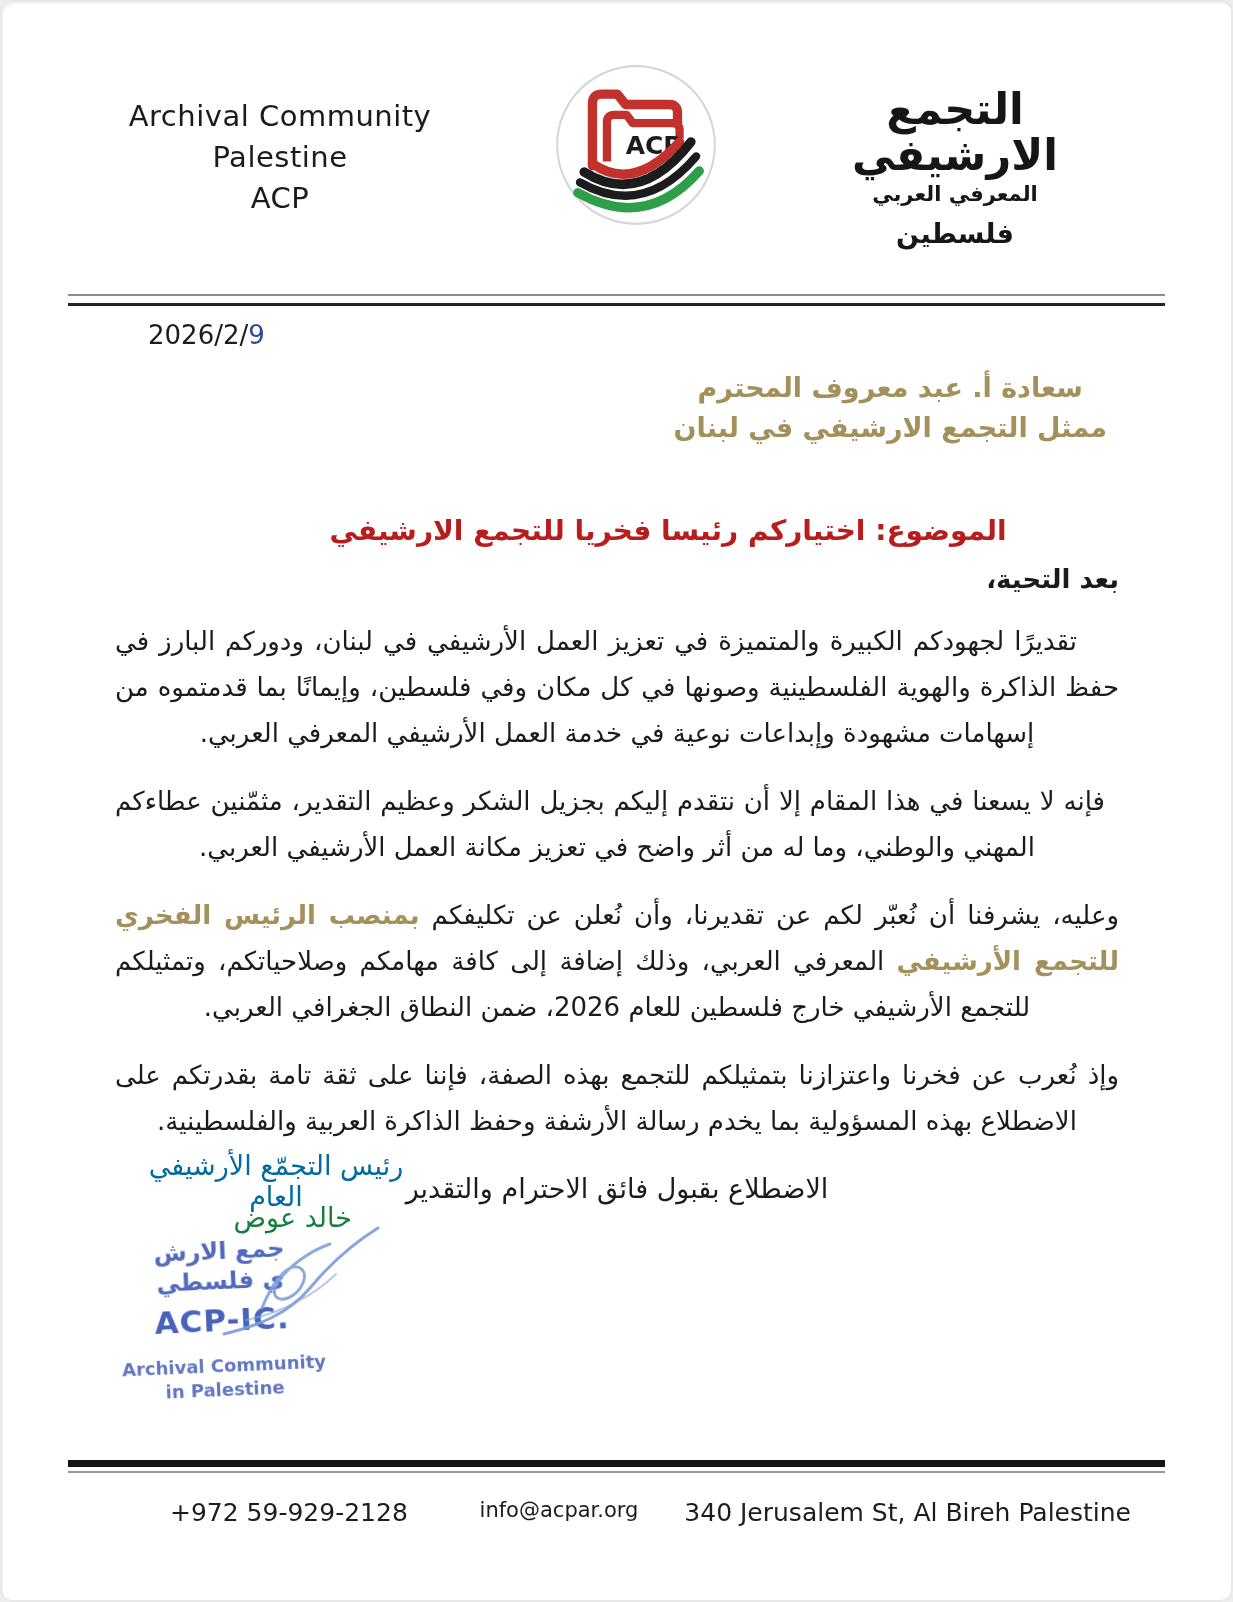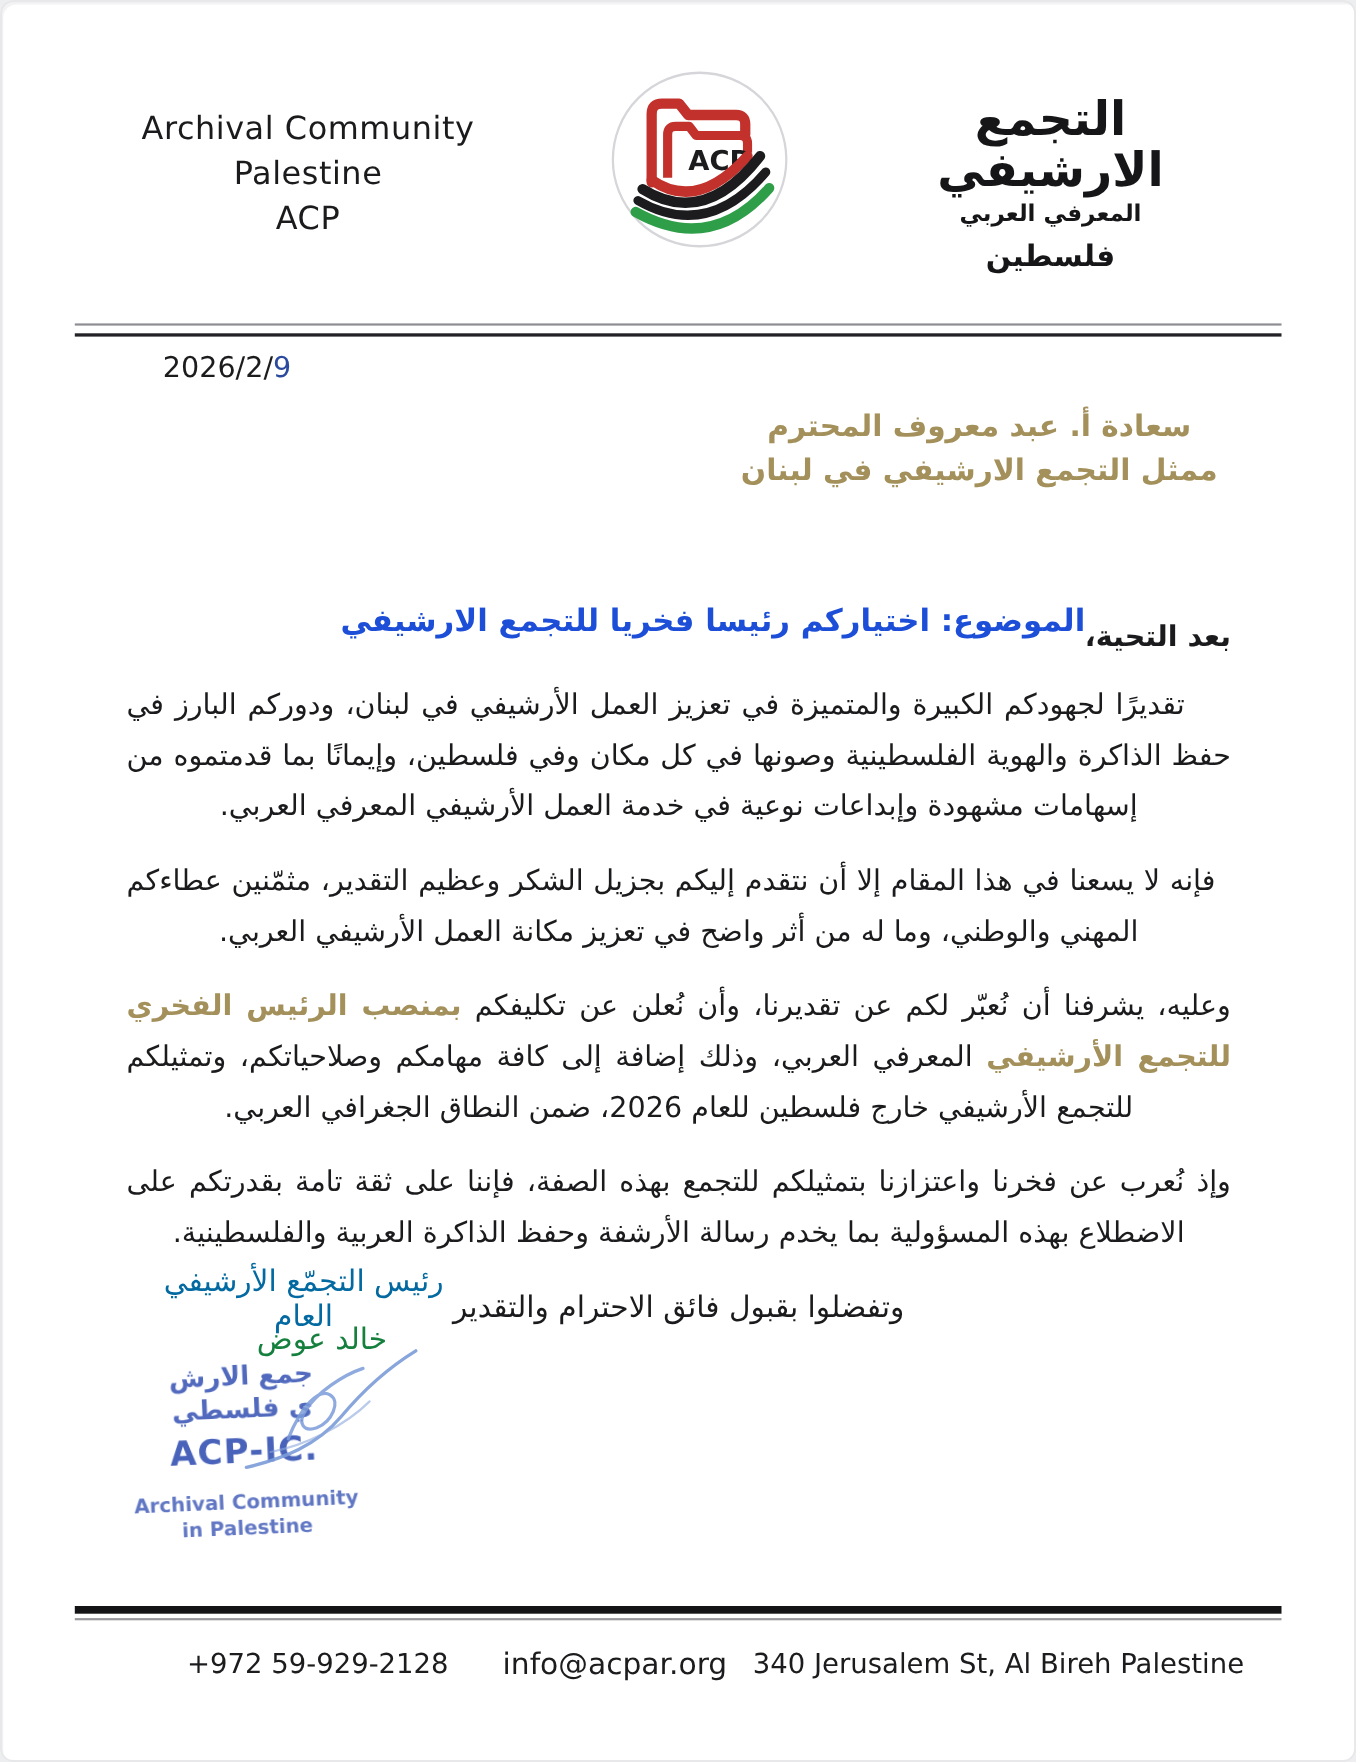--- a/index.html
+++ b/index.html
@@ -36,23 +36,23 @@
   
   .date{position:absolute;left:148px;top:320px;font-size:26px;direction:ltr;}
   .date .day{color:#2b4a9e;}
   .addressee{
     position:absolute;right:126px;top:368px;
     direction:rtl;text-align:center;
     color:#a3905a;font-weight:700;
     font-size:27px;line-height:40px;
   }
   .subject{
-    position:absolute;left:308px;top:514px;width:680px;
+    position:absolute;left:328px;top:514px;width:680px;
     direction:rtl;text-align:center;
-    color:#1d4ed8;font-weight:700;font-size:28px;margin-top:34px;
+    color:#b91c1c;font-weight:700;font-size:28px;
   }
   
   .body-flow{
     position:absolute;left:115px;top:556px;width:1004px;
     direction:rtl;font-size:26px;line-height:46px;color:#1b1b1d;
   }
   .greeting{font-weight:600;margin:0 0 16px 0;text-align:right;}
   .body-flow p.para{
     margin:0 0 22px 0;
     text-align:justify;
@@ -78,21 +78,21 @@
     text-align:center;color:#3a56b5;
     filter:blur(.2px);
   }
   .stamp .ar{font-size:24px;line-height:30px;font-weight:700;direction:rtl;opacity:.88;}
   .stamp .acr{font-size:31px;line-height:40px;font-weight:800;letter-spacing:1px;margin-top:4px;opacity:.92;}
   .stamp .en{font-size:18px;line-height:24px;font-weight:700;opacity:.8;}
   .stamp .en.first{margin-top:14px;}
   .sig-scribble{position:absolute;left:218px;top:1222px;width:170px;height:135px;}
   
   .footer-phone{position:absolute;left:170px;top:1498px;font-size:25px;}
-  .footer-email{position:absolute;left:0;top:1498px;width:1118px;text-align:center;font-size:27px;}
+  .footer-email{position:absolute;left:0;top:1498px;width:1118px;text-align:center;font-size:21px;}
   .footer-address{position:absolute;right:102px;top:1498px;font-size:25px;}
 </style>
 </head>
 <body>
 
 <div class="page">
 
   <div class="org-en">
     <div>Archival Community</div>
     <div>Palestine</div>
@@ -131,21 +131,21 @@
   </div>
 
   <div class="subject">الموضوع: اختياركم رئيسا فخريا للتجمع الارشيفي</div>
 
   <div class="body-flow">
     <p class="greeting">بعد التحية،</p>
     <p class="para indent1">تقديرًا لجهودكم الكبيرة والمتميزة في تعزيز العمل الأرشيفي في لبنان، ودوركم البارز في حفظ الذاكرة والهوية الفلسطينية وصونها في كل مكان وفي فلسطين، وإيمانًا بما قدمتموه من إسهامات مشهودة وإبداعات نوعية في خدمة العمل الأرشيفي المعرفي العربي.</p>
     <p class="para indent2">فإنه لا يسعنا في هذا المقام إلا أن نتقدم إليكم بجزيل الشكر وعظيم التقدير، مثمّنين عطاءكم المهني والوطني، وما له من أثر واضح في تعزيز مكانة العمل الأرشيفي العربي.</p>
     <p class="para"><span>وعليه، يشرفنا أن نُعبّر لكم عن تقديرنا، وأن نُعلن عن تكليفكم </span><span class="gold-strong">بمنصب الرئيس الفخري للتجمع الأرشيفي</span><span> المعرفي العربي، وذلك إضافة إلى كافة مهامكم وصلاحياتكم، وتمثيلكم للتجمع الأرشيفي خارج فلسطين للعام 2026، ضمن النطاق الجغرافي العربي.</span></p>
     <p class="para">وإذ نُعرب عن فخرنا واعتزازنا بتمثيلكم للتجمع بهذه الصفة، فإننا على ثقة تامة بقدرتكم على الاضطلاع بهذه المسؤولية بما يخدم رسالة الأرشفة وحفظ الذاكرة العربية والفلسطينية.</p>
-    <p class="closing">وتفضلوا بقبول فائق الاحترام والتقدير</p>
+    <p class="closing">الاضطلاع بقبول فائق الاحترام والتقدير</p>
   </div>
 
   <div class="sig-title">رئيس التجمّع الأرشيفي العام</div>
   <div class="sig-name">خالد عوض</div>
 
   <div class="stamp">
     <div class="ar">جمع الارش</div>
     <div class="ar">ي فلسطي</div>
     <div class="acr">ACP-IC.</div>
     <div class="en first">Archival Community</div>

